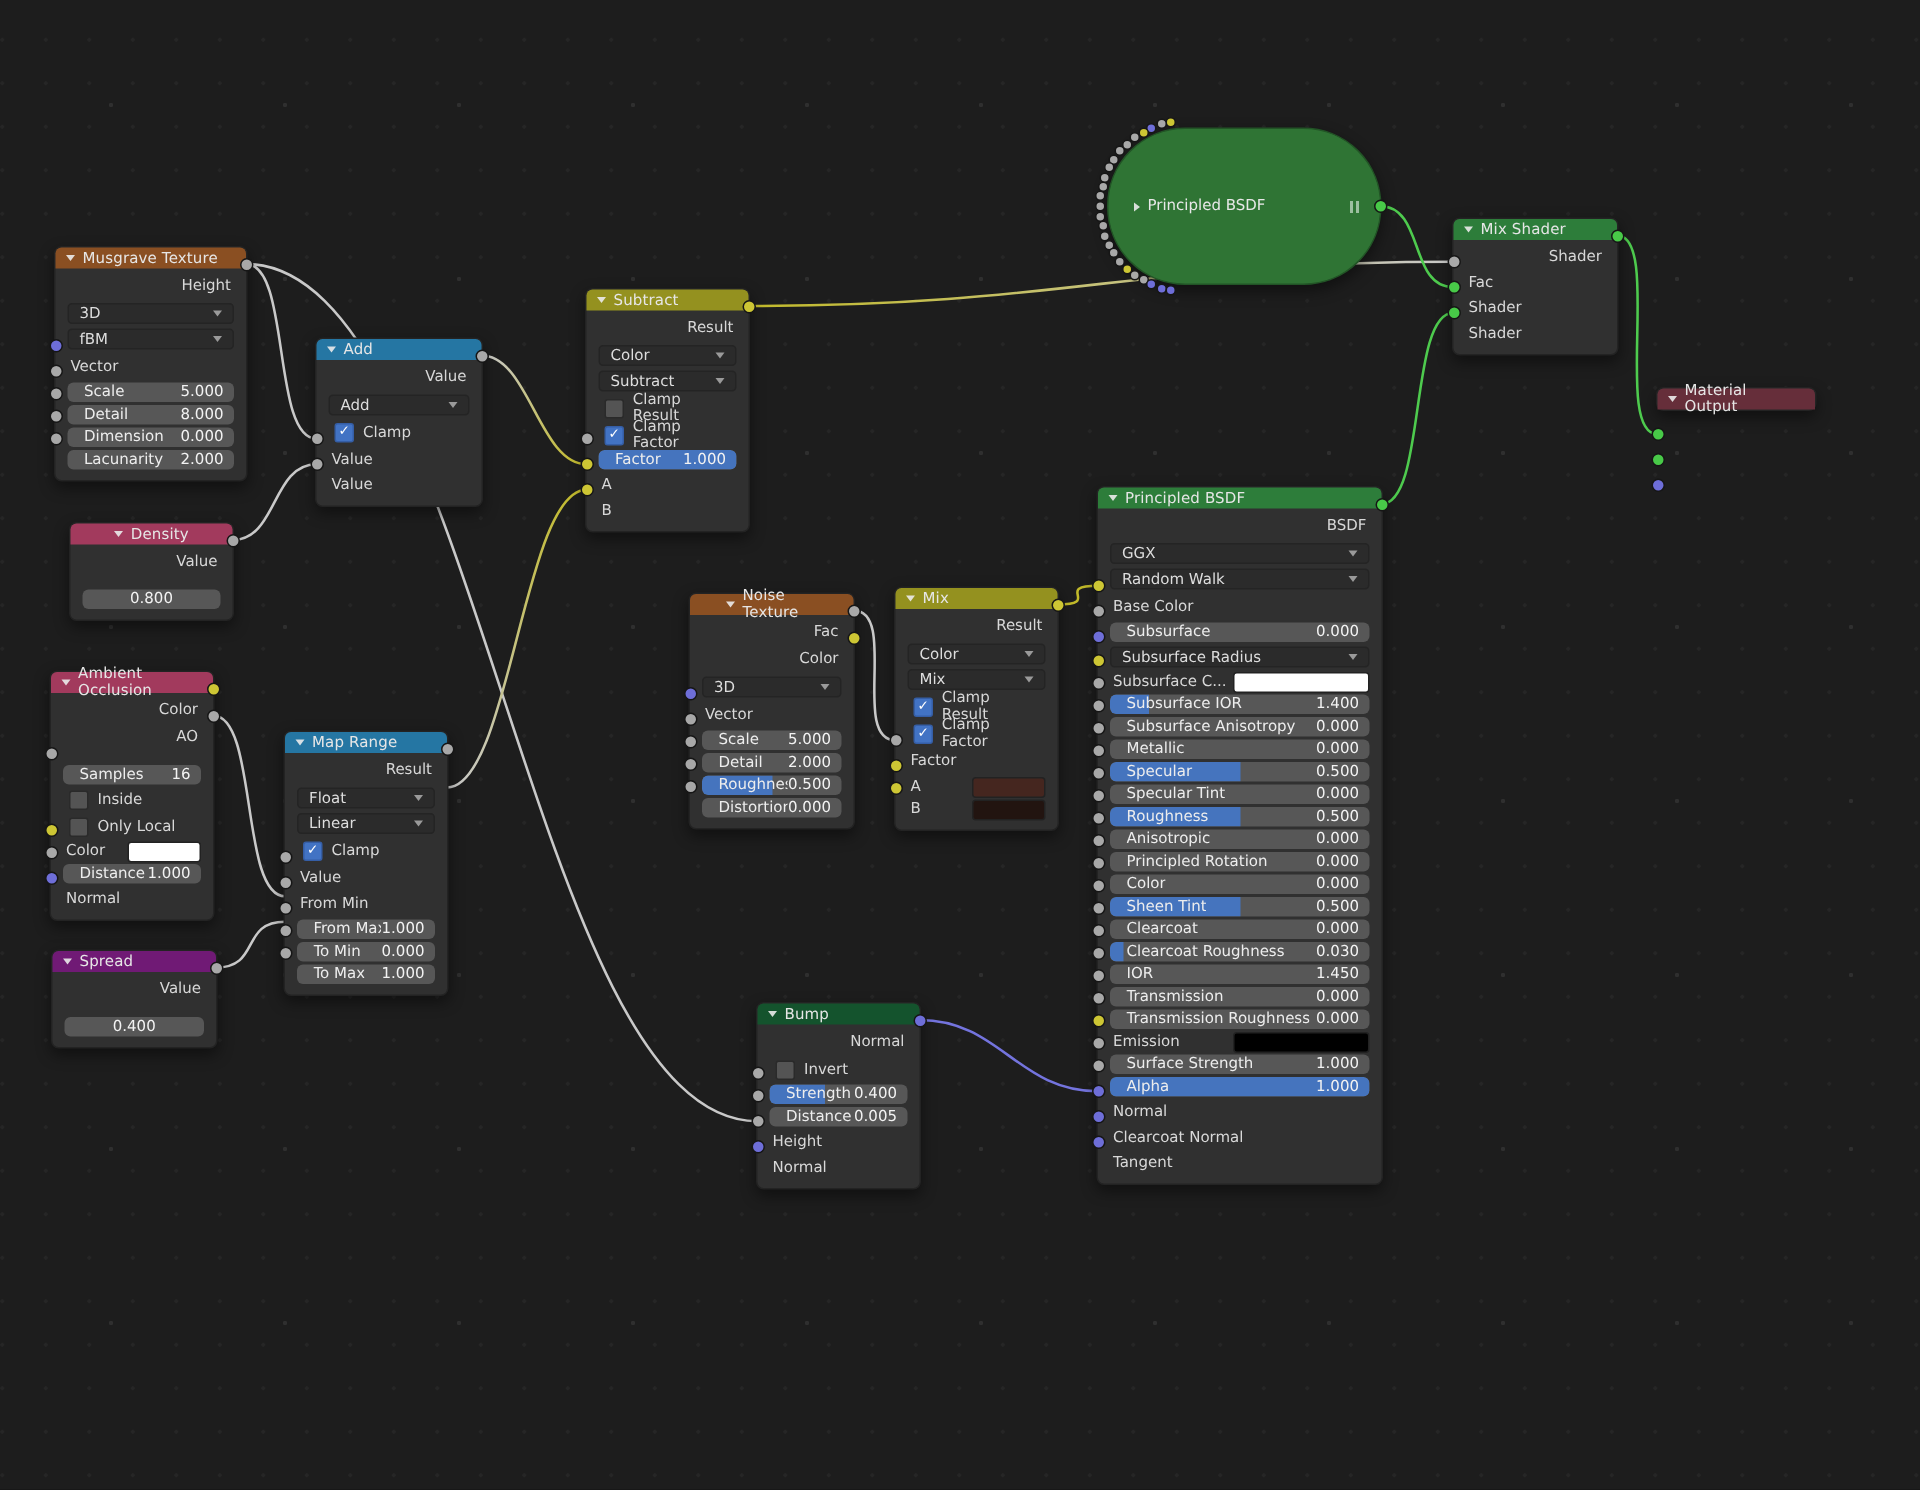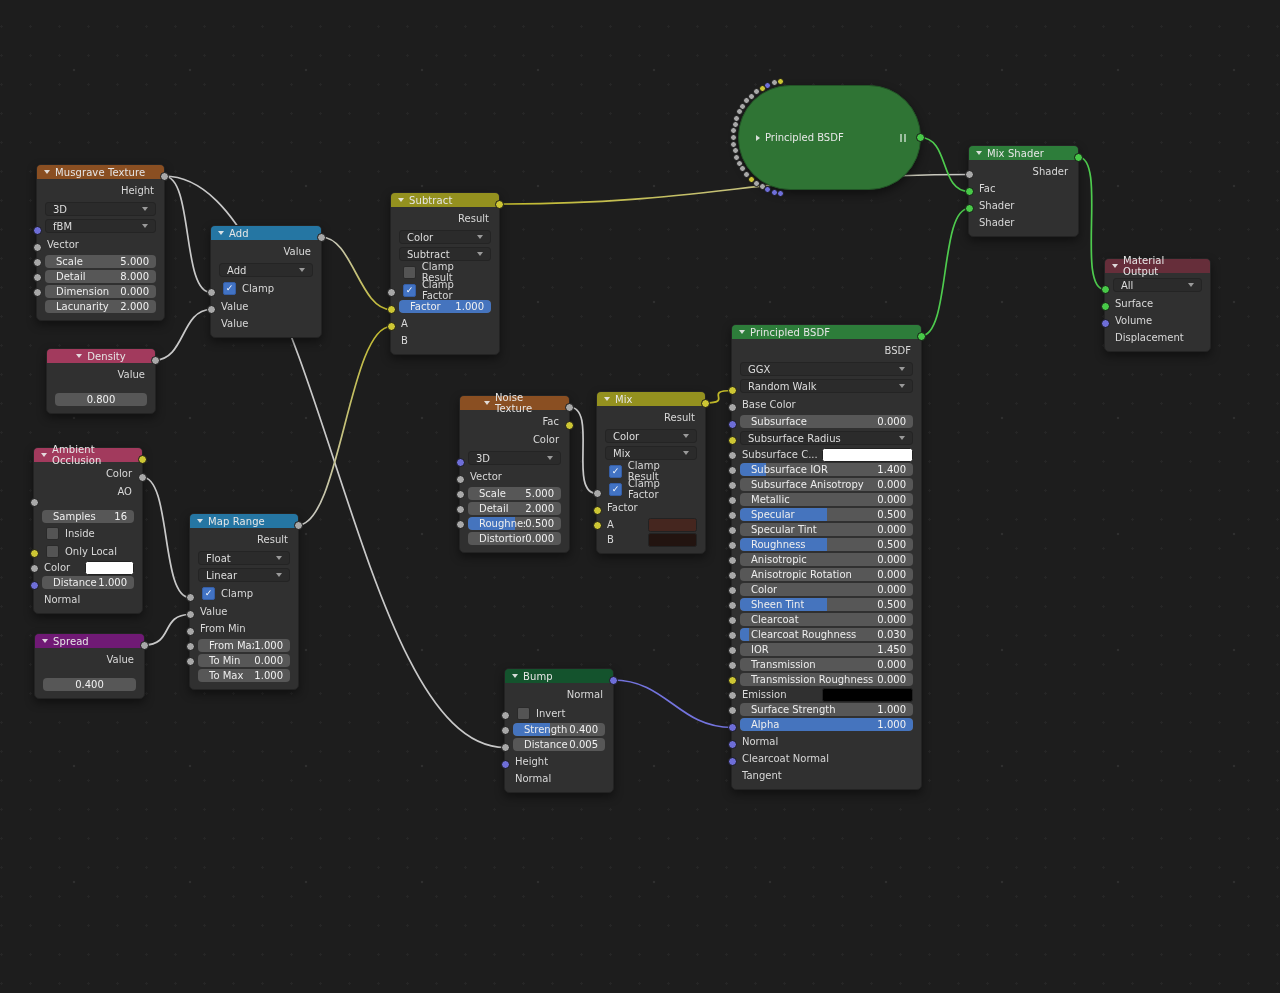--- a/index.html
+++ b/index.html
@@ -234,21 +234,21 @@
           <span>Value</span>
         </div>
         <div class="row r-in">
           <span>Value</span>
         </div>
       </div>
       <span class="socket" style="background: rgb(168, 168, 168); top: 6.5px; right: -4.5px;"></span>
       <span class="socket" style="background: rgb(168, 168, 168); top: 62px; left: -4.5px;"></span>
       <span class="socket" style="background: rgb(168, 168, 168); top: 79px; left: -4.5px;"></span>
     </div>
-    <div class="node" style="left: 189px; top: 513px; width: 108px;">
+    <div class="node" style="left: 189px; top: 487px; width: 108px;">
       <div class="hdr" style="background: rgb(37, 118, 163);">
         <span class="chev-d"></span>
         <span>Map Range</span>
       </div>
       <div class="body">
         <div class="row r-out">
           <span>Result</span>
         </div>
         <div class="row r-dd">
           <span>Float</span>
@@ -509,21 +509,21 @@
         <div class="row r-f">
           <span class="fill" style="width: 50%;"></span>
           <span class="lbl">Roughness</span>
           <span class="val">0.500</span>
         </div>
         <div class="row r-f">
           <span class="lbl">Anisotropic</span>
           <span class="val">0.000</span>
         </div>
         <div class="row r-f">
-          <span class="lbl">Anisotropic Rotation</span>
+          <span class="lbl">Principled Rotation</span>
           <span class="val">0.000</span>
         </div>
         <div class="row r-f">
           <span class="lbl">Color</span>
           <span class="val">0.000</span>
         </div>
         <div class="row r-f">
           <span class="fill" style="width: 50%;"></span>
           <span class="lbl">Sheen Tint</span>
           <span class="val">0.500</span>
@@ -657,32 +657,17 @@
       <span class="socket" style="background: rgb(72, 201, 72); top: 6.5px; right: -4.5px;"></span>
       <span class="socket" style="background: rgb(168, 168, 168); top: 24px; left: -4.5px;"></span>
       <span class="socket" style="background: rgb(72, 201, 72); top: 41px; left: -4.5px;"></span>
       <span class="socket" style="background: rgb(72, 201, 72); top: 58px; left: -4.5px;"></span>
     </div>
     <div class="node" style="left: 1104px; top: 258px; width: 105px;">
       <div class="hdr" style="background: rgb(102, 46, 58);">
         <span class="chev-d"></span>
         <span>Material Output</span>
       </div>
-      <div class="body">
-        <div class="row r-dd">
-          <span>All</span>
-          <span class="dd-ch"></span>
-        </div>
-        <div class="row r-in">
-          <span>Surface</span>
-        </div>
-        <div class="row r-in">
-          <span>Volume</span>
-        </div>
-        <div class="row r-in">
-          <span>Displacement</span>
-        </div>
-      </div>
       <span class="socket" style="background: rgb(72, 201, 72); top: 26px; left: -4.5px;"></span>
       <span class="socket" style="background: rgb(72, 201, 72); top: 43px; left: -4.5px;"></span>
       <span class="socket" style="background: rgb(110, 110, 216); top: 60px; left: -4.5px;"></span>
     </div>
   </div>
 
 </body></html>

